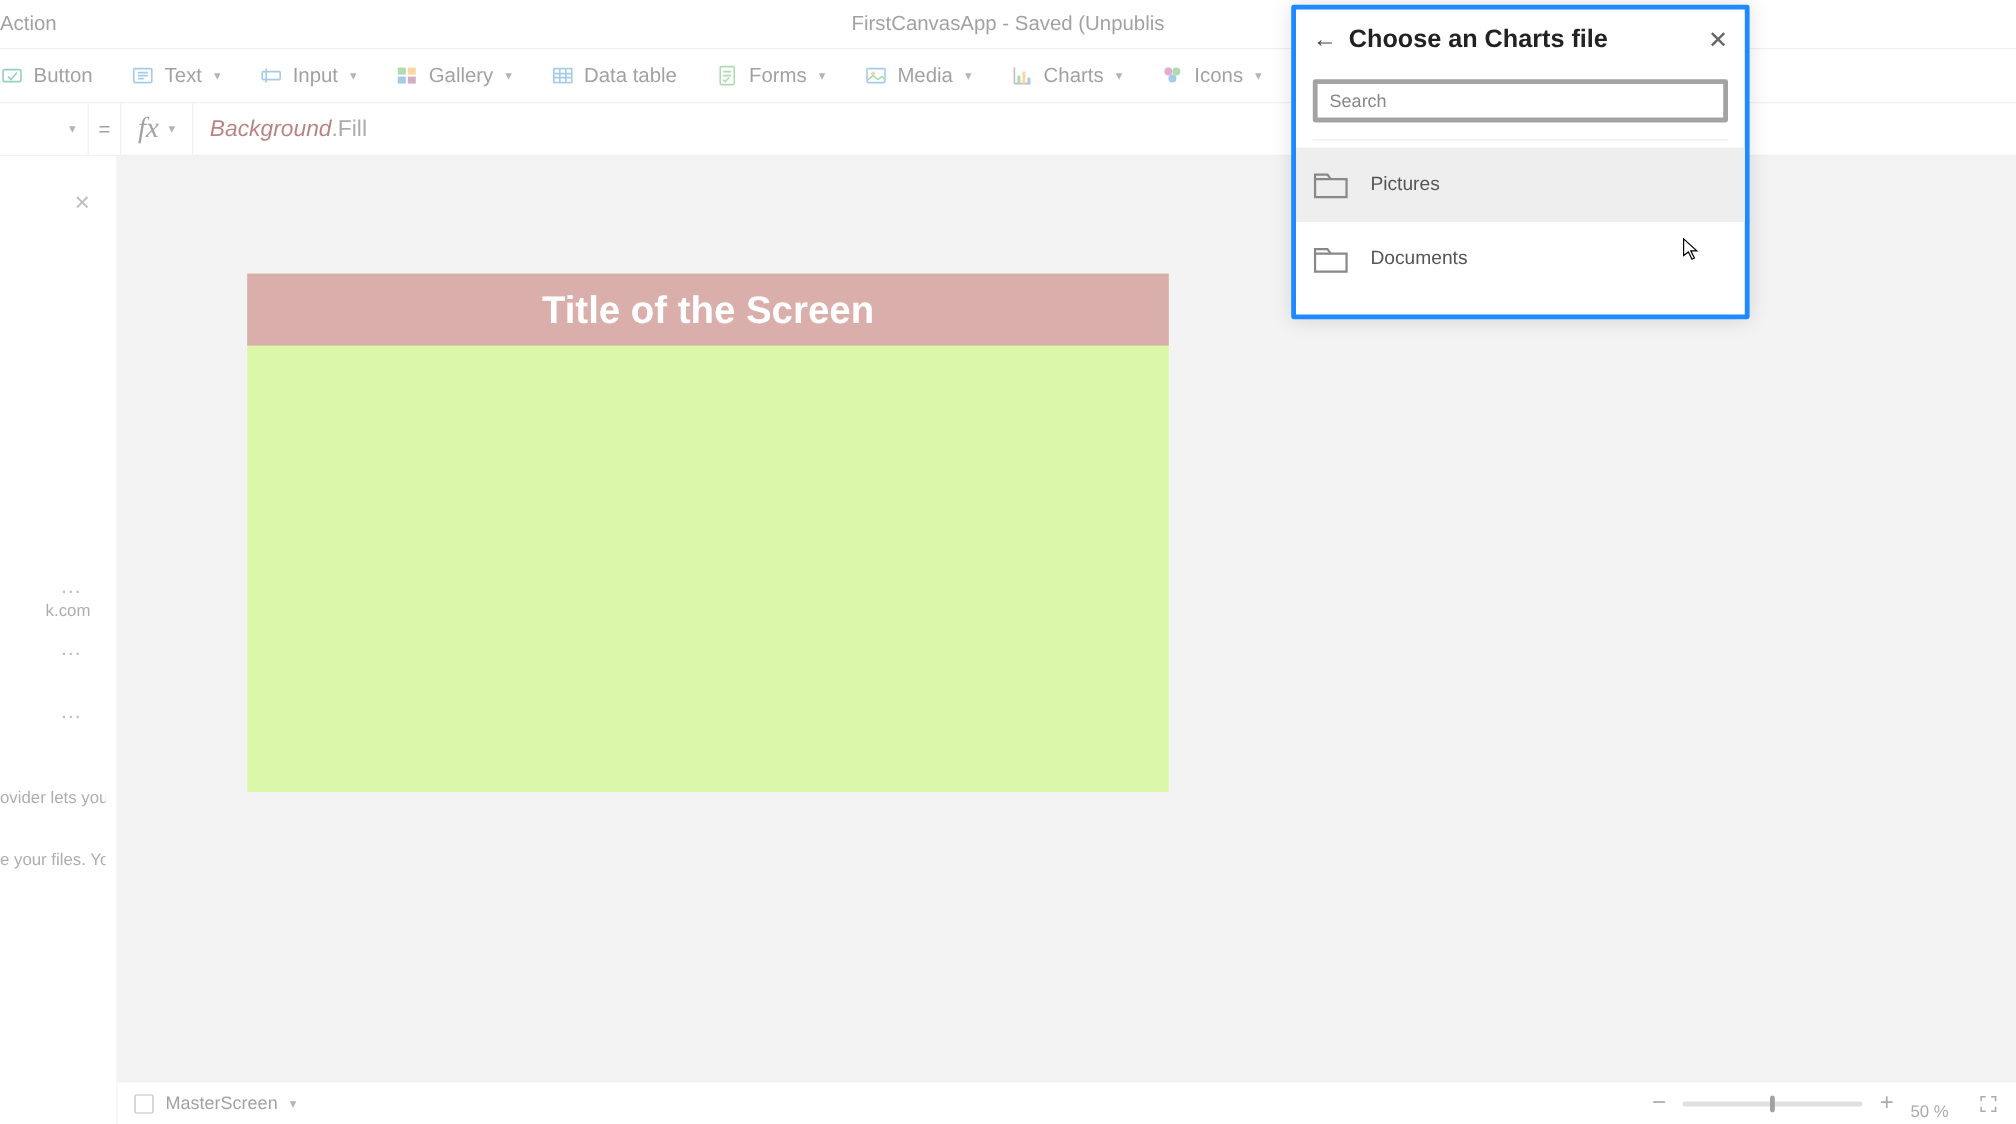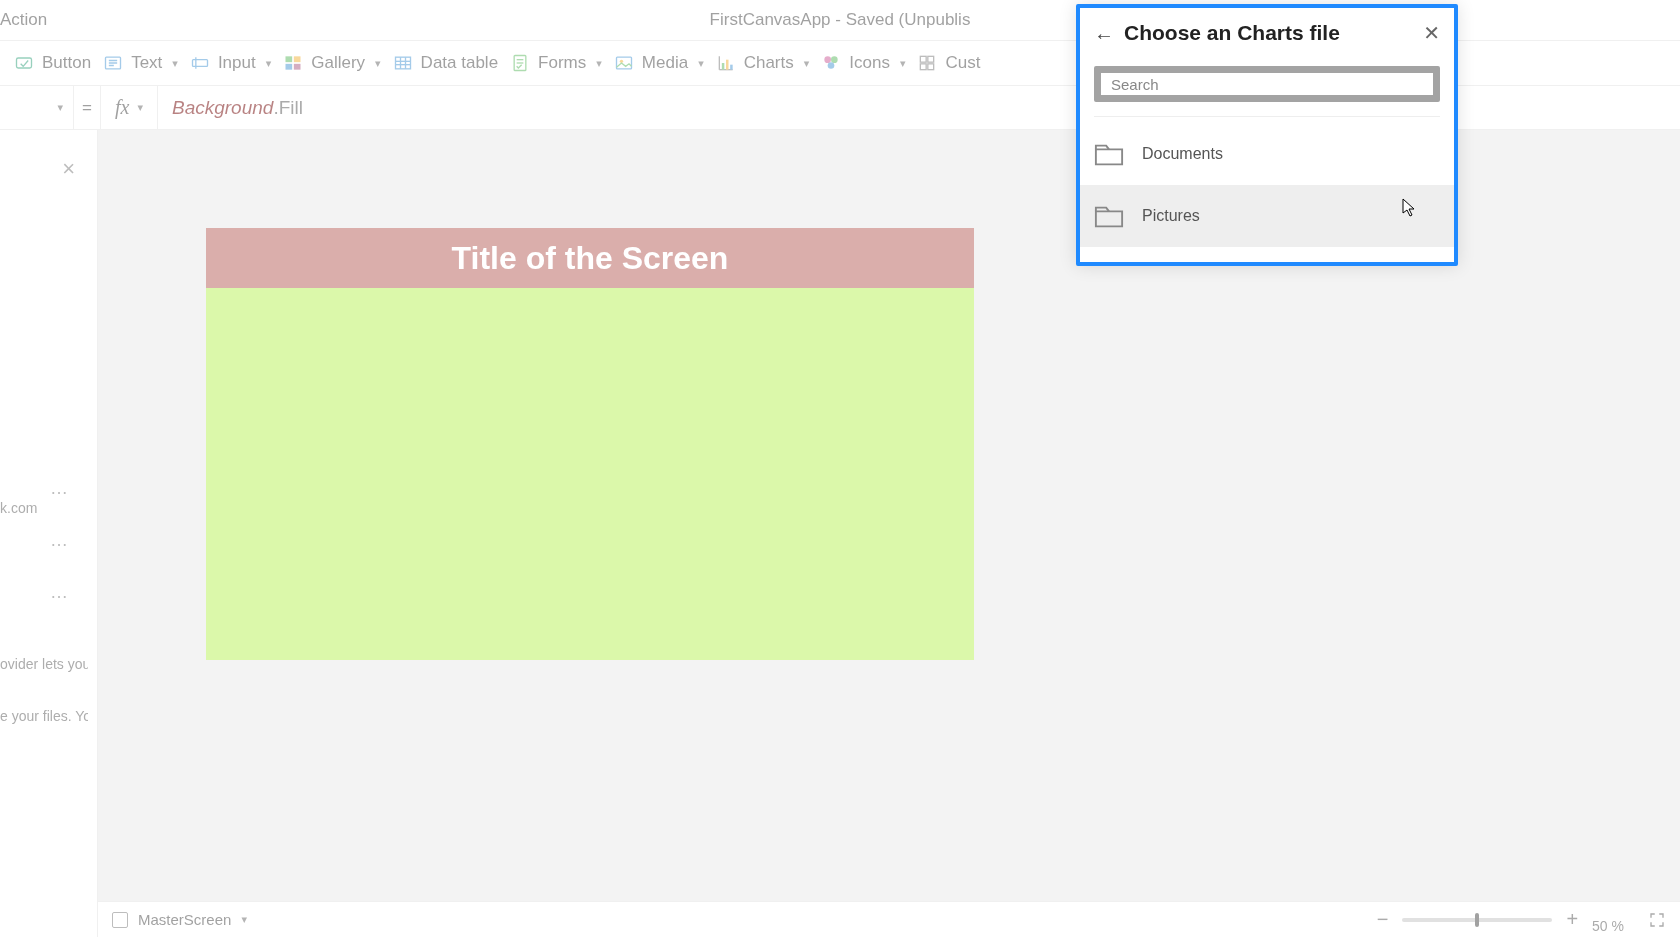--- a/index.html
+++ b/index.html
@@ -20,21 +20,21 @@
       color: #555; font-size: 17px;
     }
     .titlebar .action { padding-left: 0; }
     .titlebar .title { position: absolute; left: 0; right: 0; text-align: center; pointer-events:none; }
 
     
     .ribbon {
       position: absolute; top: 40px; left: 0; right: 0; height: 46px;
       border-top: 1px solid #e4e4e4;
       border-bottom: 1px solid #e4e4e4;
-      display: flex; align-items: center; gap: 12px; padding-left: 14px;
+      display: flex; align-items: center; gap: 32px; 
       color: #555; font-size: 17px;
     }
     .ribbon .item { display: flex; align-items: center; gap: 8px; cursor: pointer; }
     .ribbon svg { width: 20px; height: 20px; }
     .chev { font-size: 11px; color: #777; padding-left:2px; }
 
     
     .fbar {
       position: absolute; top: 86px; left: 0; right: 0; height: 44px;
       border-bottom: 1px solid #e4e4e4;
@@ -43,21 +43,21 @@
     .fbar .propsel {
       width: 74px; height: 100%; border-right: 1px solid #e4e4e4;
       display:flex; align-items:center; justify-content:flex-end; padding-right:10px;
       color:#777;
     }
     .fbar .eq { width: 26px; text-align:center; color:#555; font-size:17px;}
     .fbar .fx {
       height:100%; border-left:1px solid #e4e4e4; border-right:1px solid #e4e4e4;
       display:flex; align-items:center; padding: 0 14px; color:#555;
     }
-    .fbar .fx em { font-style: italic; font-family: Georgia, serif; font-size:20px;}
+    .fbar .fx em { font-style: italic; font-family: Georgia, serif; font-size:24px;}
     .fbar .formula { flex:1; padding-left: 14px; font-family: Consolas, monospace; font-size:19px; }
     .fbar .formula .obj { color: #7f1d1d; font-style: italic; }
     .fbar .formula .prop { color: #666; }
 
     
     .leftpanel {
       position:absolute; top:130px; left:0; width:98px; bottom:0;
       border-right:1px solid #e4e4e4; background:#fff;
       color:#6a6a6a; font-size:14px;
     }
@@ -99,21 +99,21 @@
       z-index:100;
       box-shadow: 0 0 18px rgba(0,0,0,0.12);
     }
     .flyout .hdr { display:flex; align-items:center; height:50px; padding:0 14px; gap:10px;}
     .flyout .hdr .back { font-size:20px; color:#444; cursor:pointer; line-height:1;}
     .flyout .hdr .ttl { font-size:21px; font-weight:600; color:#222; }
     .flyout .hdr .sp { flex:1; }
     .flyout .hdr .x { font-size:20px; color:#666; cursor:pointer; font-weight:300;}
     .flyout .searchwrap { padding: 8px 14px 14px 14px; }
     .flyout .search {
-      width:100%; height:36px; border:7px solid #a3a3a3; border-radius:2px;
+      width:100%; height:36px; border:4px solid #a3a3a3; border-radius:2px;
       padding: 0 10px; font-size:15px; color:#222;
     }
     .flyout .search::placeholder { color:#888; }
     .flyout .divider { height:1px; background:#eee; margin: 0 14px 6px 14px;}
     .flyout .row {
       display:flex; align-items:center; height:62px; padding:0 14px; gap:18px;
       cursor:pointer; color:#555; font-size:16px;
     }
     .flyout .row.hover { background:#eeeeee; }
     .flyout .row svg { width:30px; height:26px; }
@@ -237,21 +237,21 @@
     </div>
   <div class="formula">
     <span class="obj">Background</span><span class="prop">.</span><span class="prop">Fill</span>
   </div>
 </div>
 
 <div class="leftpanel">
   <div class="close">×</div>
   <div style="position:absolute; top:348px; left:0; width:88px;">
     <div style="position:relative; height:52px;">
-      <span style="position:absolute; left:0; bottom:14px; font-size:14px;">k.com</span>
+      <span style="position:absolute; left:0; bottom:14px; font-size:14px;padding-left:38px;">k.com</span>
       <span class="dots" style="top:0;">…</span>
     </div>
     <div style="position:relative; height:52px;">
       <span class="dots" style="top:0;">…</span>
     </div>
     <div style="position:relative; height:52px;">
       <span class="dots" style="top:0;">…</span>
     </div>
     <div style="position:relative; height:52px;">
       <span style="position:absolute; left:0; bottom:14px; font-size:14px; width:88px; overflow:hidden; white-space:nowrap;">ovider lets you ...</span>
@@ -294,31 +294,31 @@
   <div class="hdr">
     <span class="back">←</span>
     <span class="ttl">Choose an Charts file</span>
     <span class="sp"></span>
     <span class="x">✕</span>
   </div>
   <div class="searchwrap">
     <input class="search" type="text" placeholder="Search" style="">
   </div>
   <div class="divider"></div>
+  <div class="row hover">
+    <svg viewBox="0 0 32 26" fill="none" stroke="#888" stroke-width="2">
+        <path d="M2 8 V24 H30 V8 Z"></path>
+        <path d="M2 8 V4 H13 L16 8"></path>
+      </svg>
+    <span>Pictures</span>
+  </div>
   <div class="row">
     <svg viewBox="0 0 32 26" fill="none" stroke="#888" stroke-width="2">
         <path d="M2 8 V24 H30 V8 Z"></path>
         <path d="M2 8 V4 H13 L16 8"></path>
       </svg>
     <span>Documents</span>
   </div>
-  <div class="row hover">
-    <svg viewBox="0 0 32 26" fill="none" stroke="#888" stroke-width="2">
-        <path d="M2 8 V24 H30 V8 Z"></path>
-        <path d="M2 8 V4 H13 L16 8"></path>
-      </svg>
-    <span>Pictures</span>
-  </div>
 </div>
 
 <svg class="cursor" viewBox="0 0 14 20">
     <path d="M1 1 L1 15 L5 12 L8 18 L10 17 L7 11 L12 11 Z" fill="#fff" stroke="#000" stroke-width="1"></path>
   </svg>
 
 </body></html>

